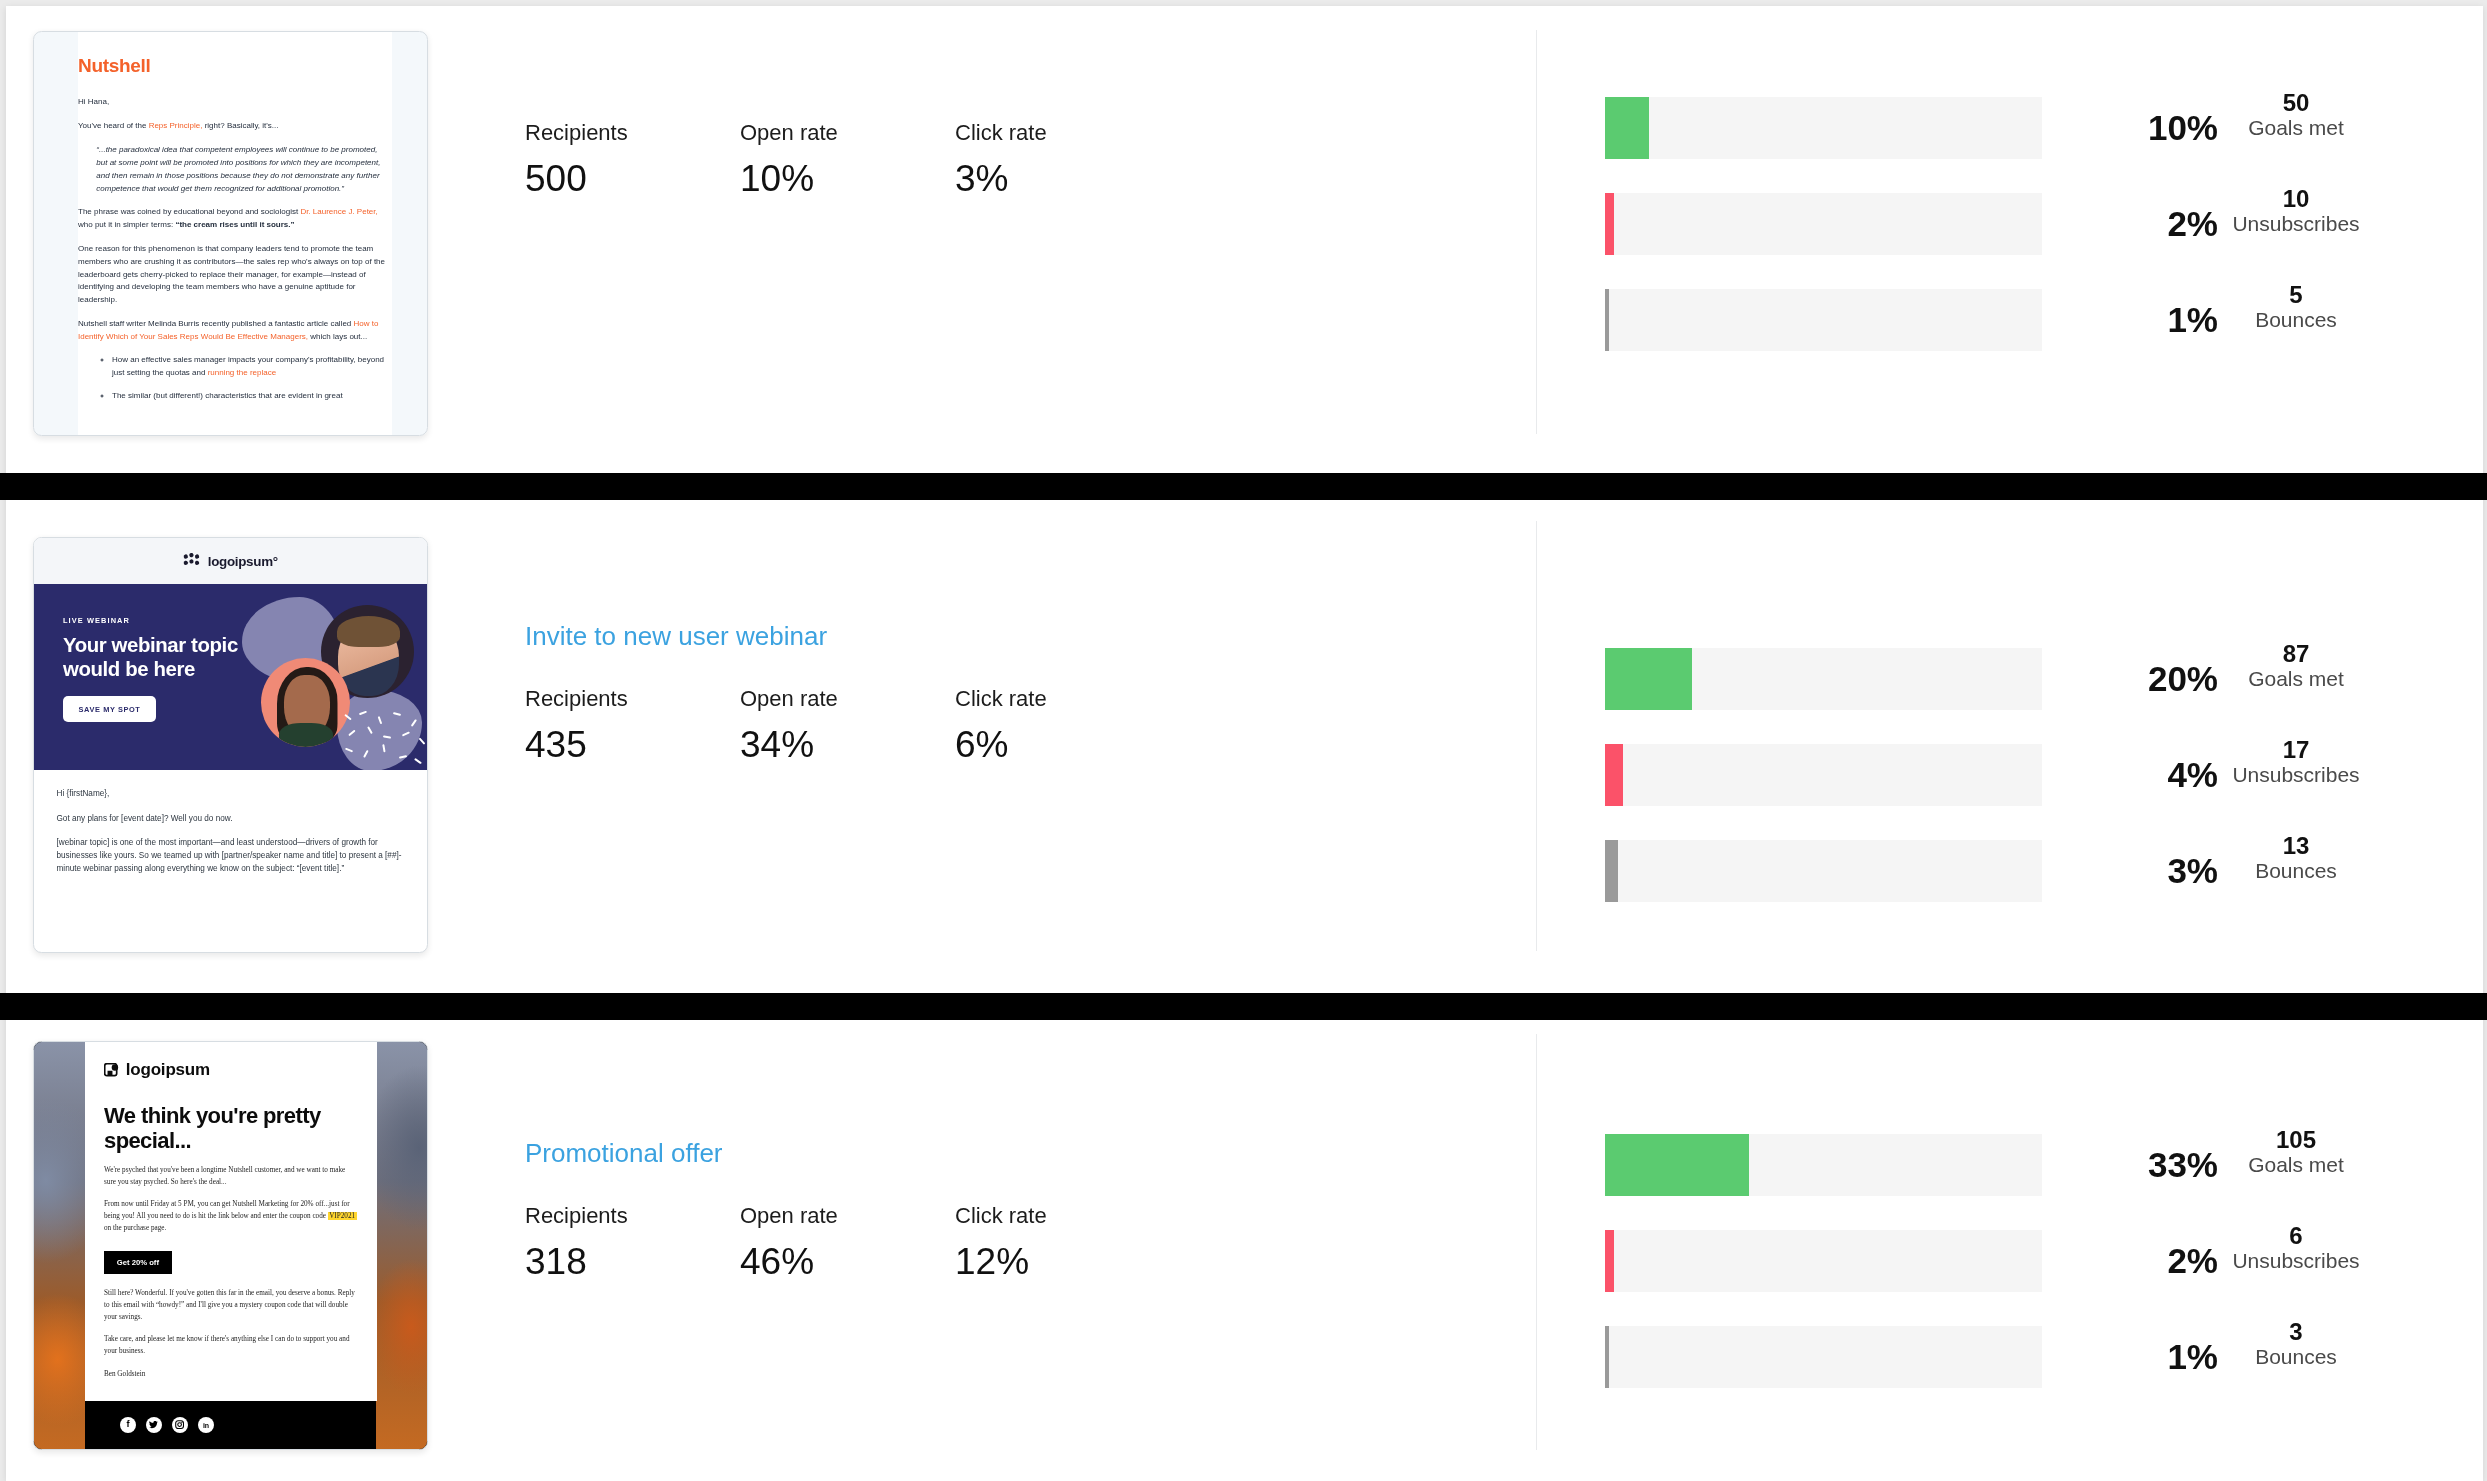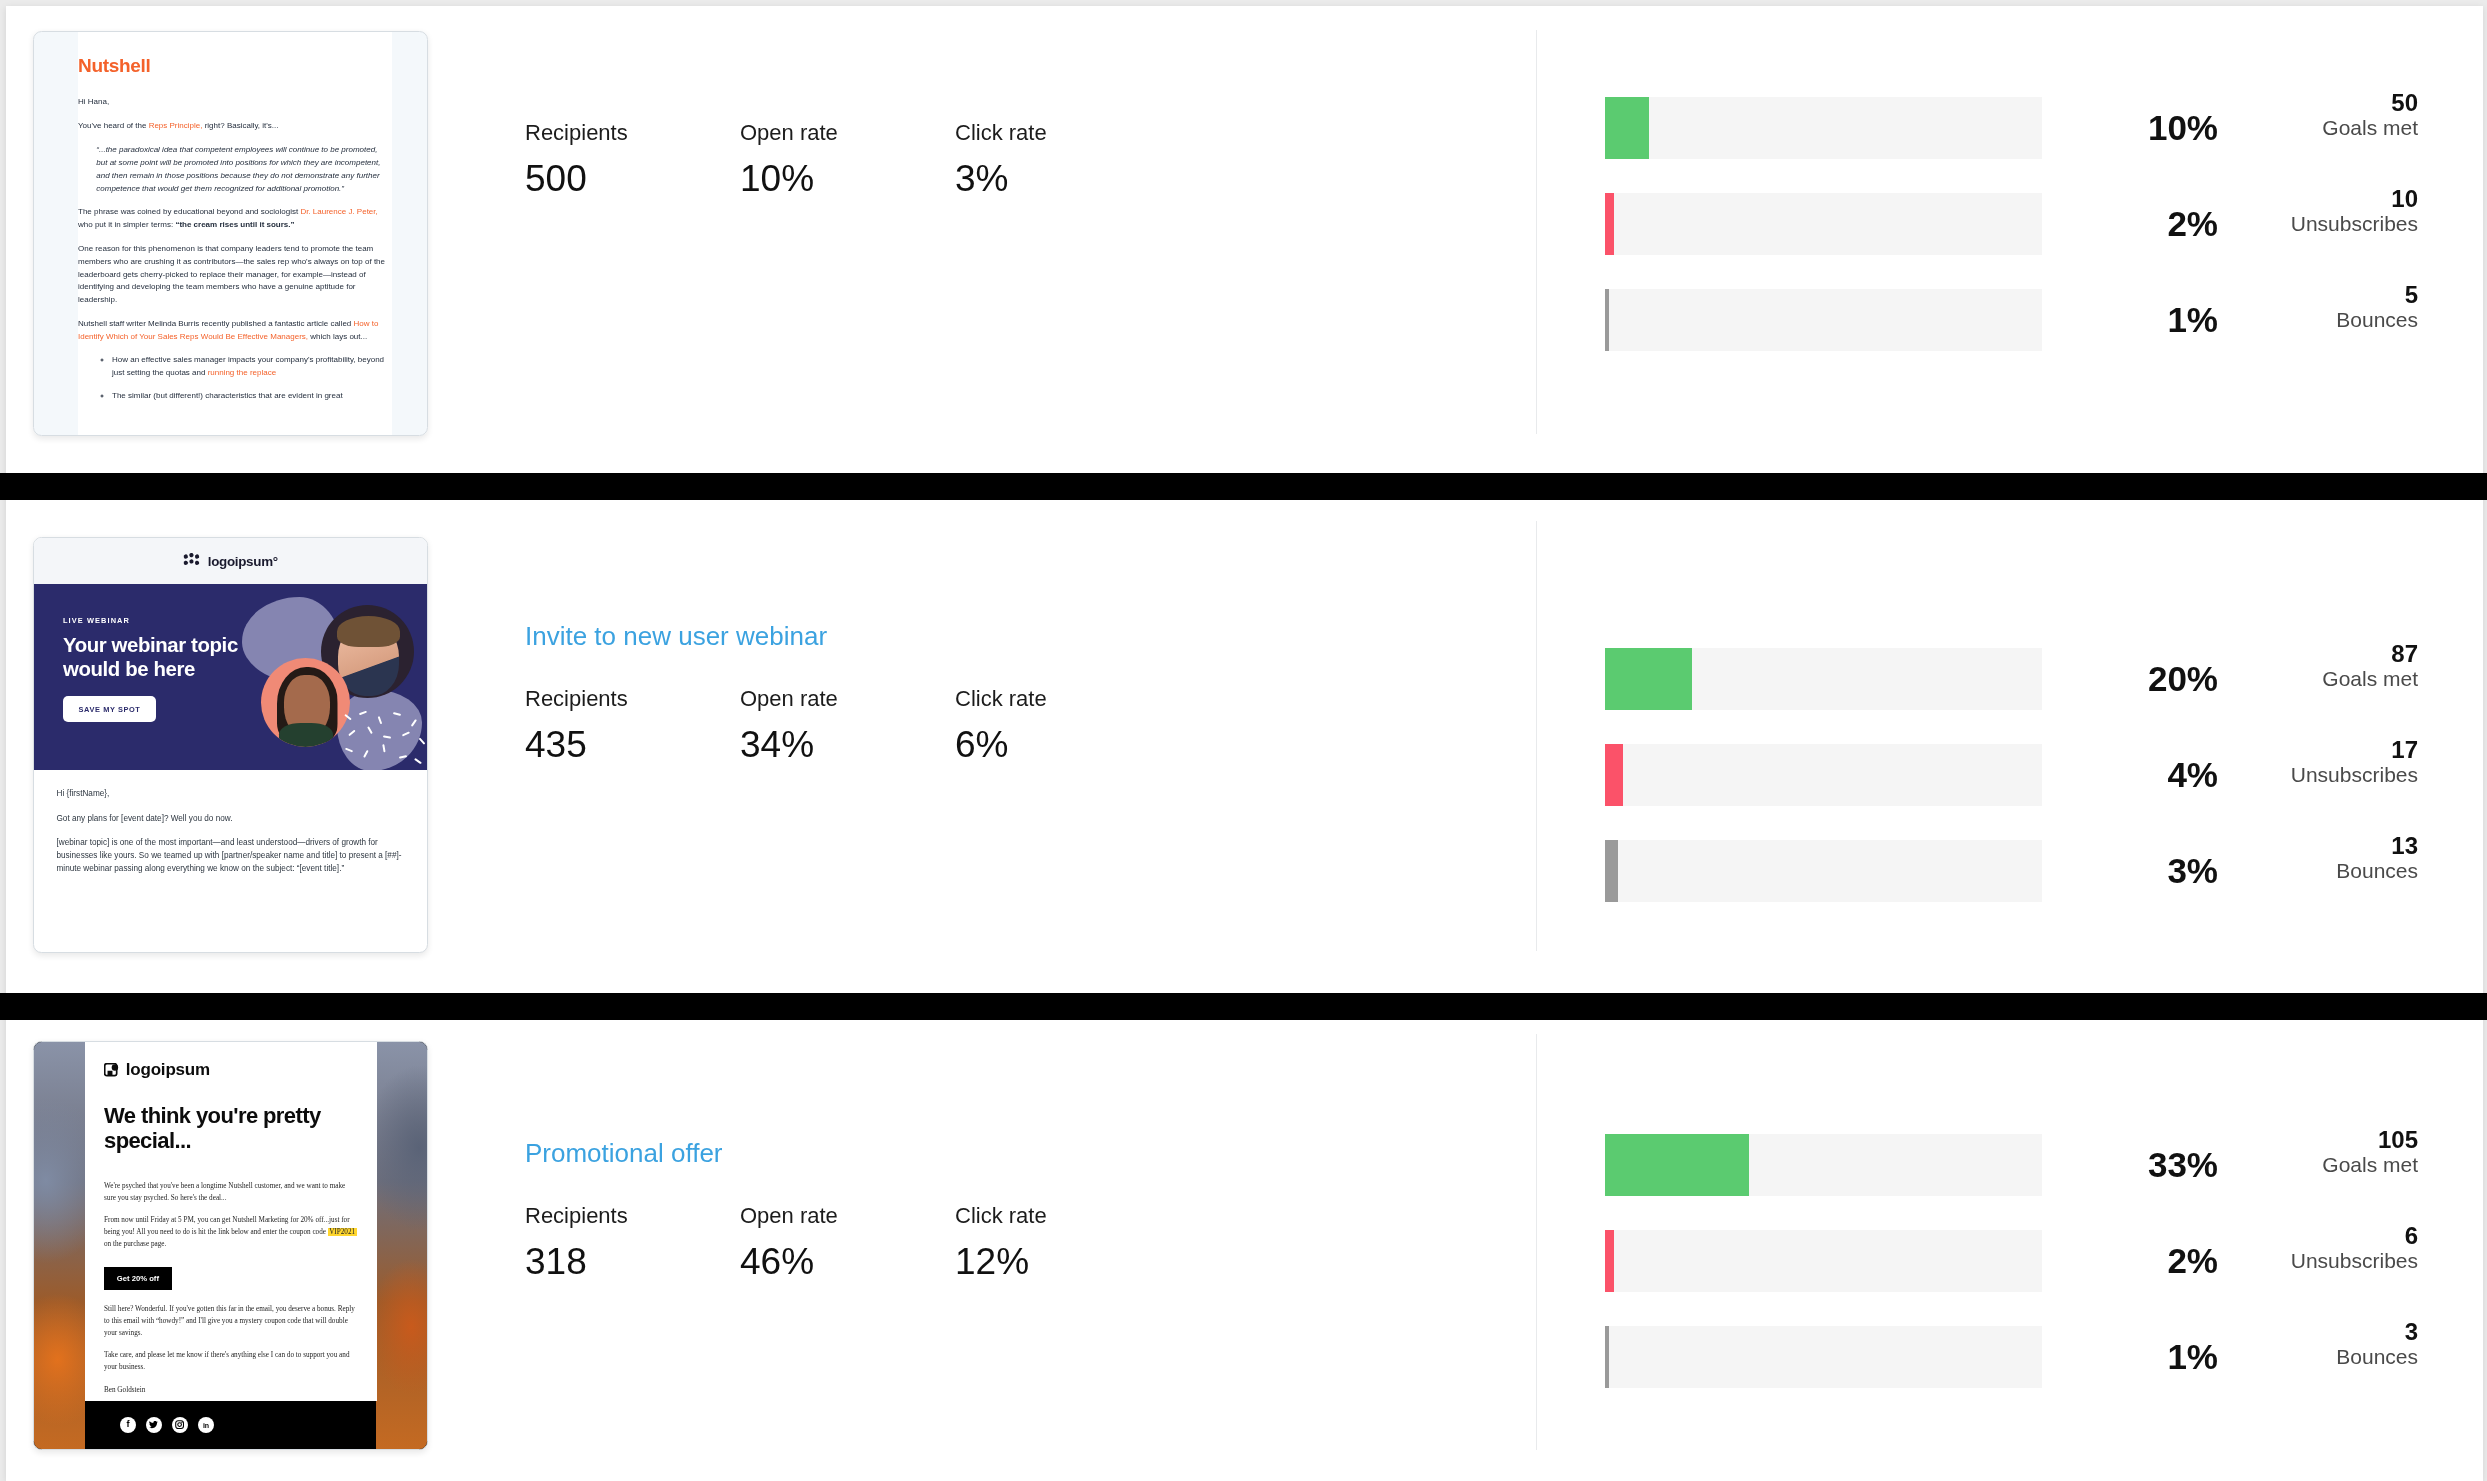--- a/index.html
+++ b/index.html
@@ -169,21 +169,21 @@
       linear-gradient(180deg,#8a93a8 0%,#6d6f7d 34%,#9c5b2a 64%,#c46a22 100%);
   }
   .em3-sheet {
     position: absolute; left: 51px; top: 0; width: 292px; bottom: 48px;
     background: #ffffff; padding: 18.3px 19px 0 19px; box-sizing: border-box;
   }
   .em3-logo { display: flex; align-items: center; gap: 6.3px; margin-bottom: 22.5px; }
   .em3-logo .word { font-size: 17px; font-weight: bold; color: #0c0c0c; letter-spacing: -0.2px; }
   .em3-h {
     font-size: 22px; font-weight: bold; line-height: 1.16; color: #0c0c0c;
-    letter-spacing: -0.6px; margin-bottom: 27px;
+    letter-spacing: -0.6px; margin-bottom: 11px;
   }
   .em3-sheet p { margin: 0 0 10.6px 0; font-size: 7.2px; line-height: 1.66; color: #232323;
     font-family: "Liberation Serif", serif; }
   .hl { background: #ffd62e; padding: 0 1.4px; }
   .em3-btn {
     display: inline-block; background: #000000; color: #ffffff;
     font-size: 7.7px; font-weight: bold; padding: 7px 12.7px; margin: 5px 0 14px 0;
   }
   .em3-foot {
     position: absolute; left: 51px; right: 51px; bottom: 0; height: 48px;
@@ -232,21 +232,21 @@
   }
   .fill { position: absolute; left: 0; top: 0; height: 62px; }
   .pct {
     position: absolute; left: 423px; top: 0; width: 190px; height: 62px;
     display: flex; align-items: center; justify-content: flex-end;
     font-size: 35px; font-weight: bold; color: #111111;
     font-family: "Liberation Sans Narrow","Liberation Sans", sans-serif;
     font-stretch: condensed;
   }
   .side {
-    position: absolute; right: 4px; top: -7px; width: 232px; text-align: right;
+    position: absolute; right: 10px; top: -7px; width: 232px; text-align: center;
   }
   .side-num {
     font-size: 24px; font-weight: bold; color: #111111; line-height: 1.08;
     font-family: "Liberation Sans Narrow","Liberation Sans", sans-serif;
     font-stretch: condensed;
   }
   .side-lab {
     font-size: 21px; color: #4a4a4a; line-height: 1.12;
     font-family: "Liberation Sans Narrow","Liberation Sans", sans-serif;
     font-stretch: condensed;

